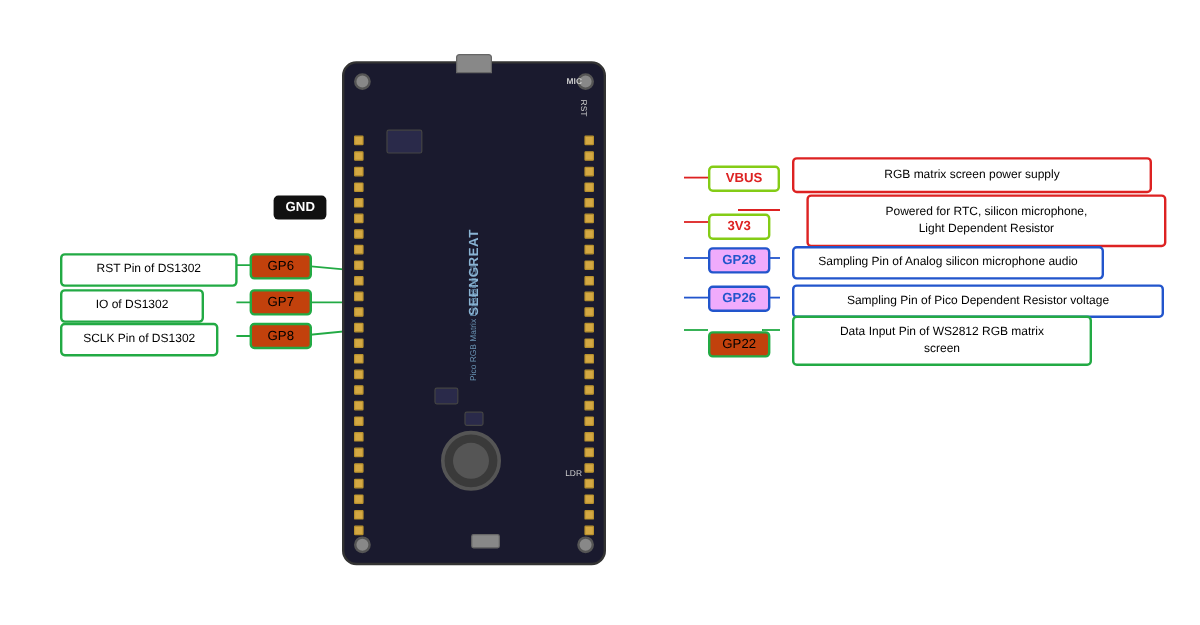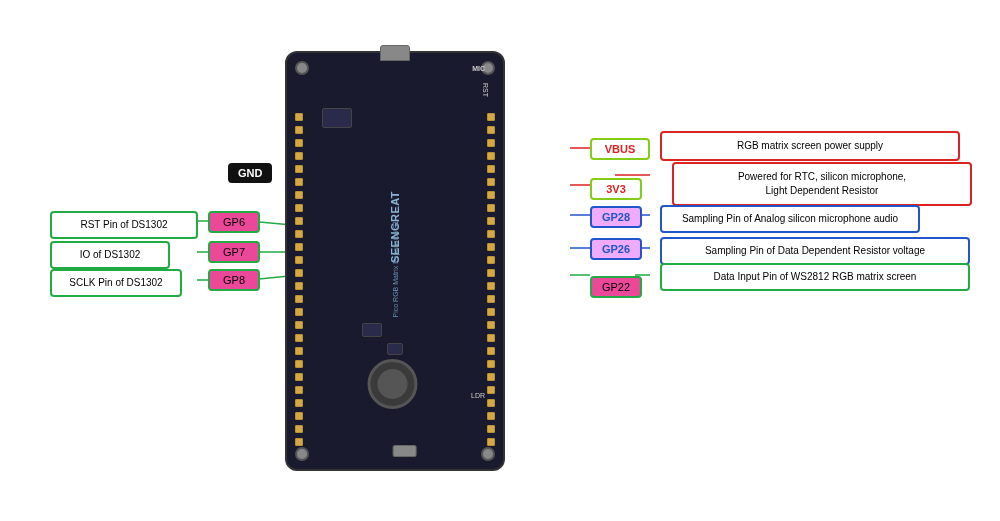--- a/index.html
+++ b/index.html
@@ -183,21 +183,21 @@
       font-weight: 500;
       white-space: nowrap;
       display: flex;
       align-items: center;
       justify-content: center;
     }
 
     .label-green {
       border: 2px solid #22aa44;
       color: #000;
-      background: #ec4899;
+      background: #c2410c;
     }
 
     .label-red {
       border: 2px solid #84cc16;
       color: #dd2222;
       background: #fff;
       font-weight: bold;
     }
 
     .label-blue {
@@ -415,22 +415,22 @@
 
 <div class="desc-box desc-blue" style="left:660px; top:205px; width:260px; padding: 5px 12px;">
   <span>Sampling Pin of Analog silicon microphone audio</span>
 </div>
 
 <div class="label-box label-blue" style="left:590px; top:238px; width:52px;">
   <span>GP26</span>
 </div>
 
 <div class="desc-box desc-blue" style="left:660px; top:237px; width:310px; padding: 5px 12px;">
-  <span>Sampling Pin of Data Dependent Resistor voltage</span>
+  <span>Sampling Pin of Pico Dependent Resistor voltage</span>
 </div>
 
 <div class="label-box label-green" style="left:590px; top:276px; width:52px;">
   <span>GP22</span>
 </div>
 
-<div class="desc-box desc-green" style="left:660px; top:263px; width:310px; padding: 5px 24px;">
+<div class="desc-box desc-green" style="left:660px; top:263px; width:250px; padding: 5px 24px;">
   <span>Data Input Pin of WS2812 RGB matrix screen</span>
 </div>
 
 </body></html>

